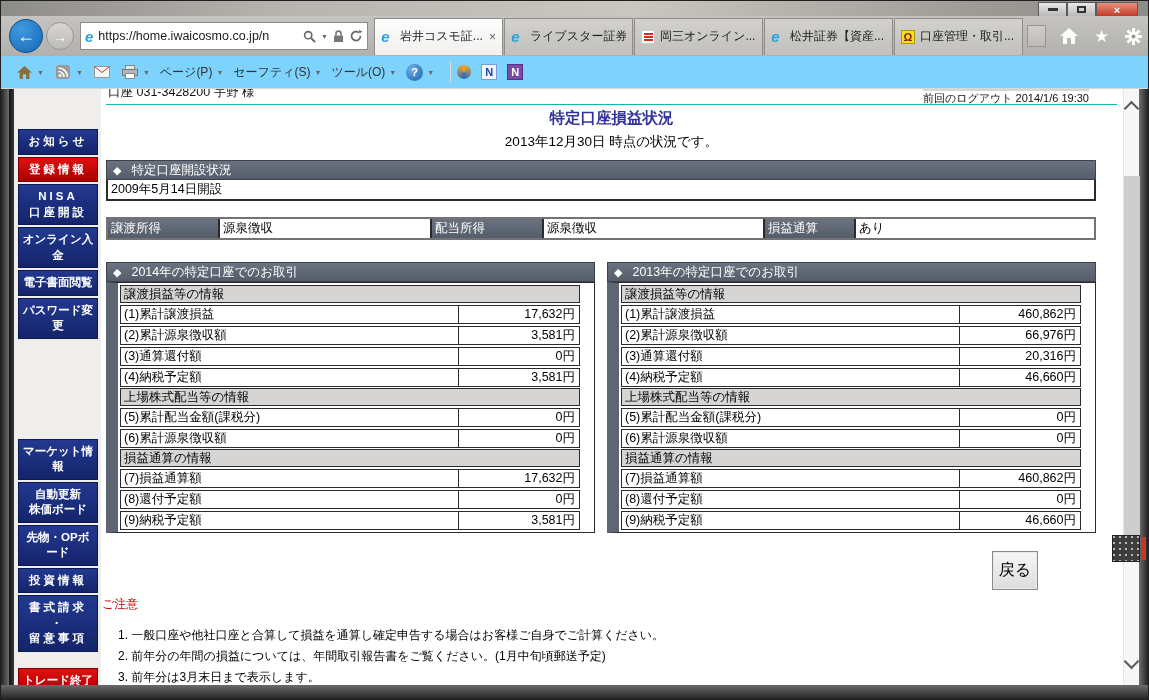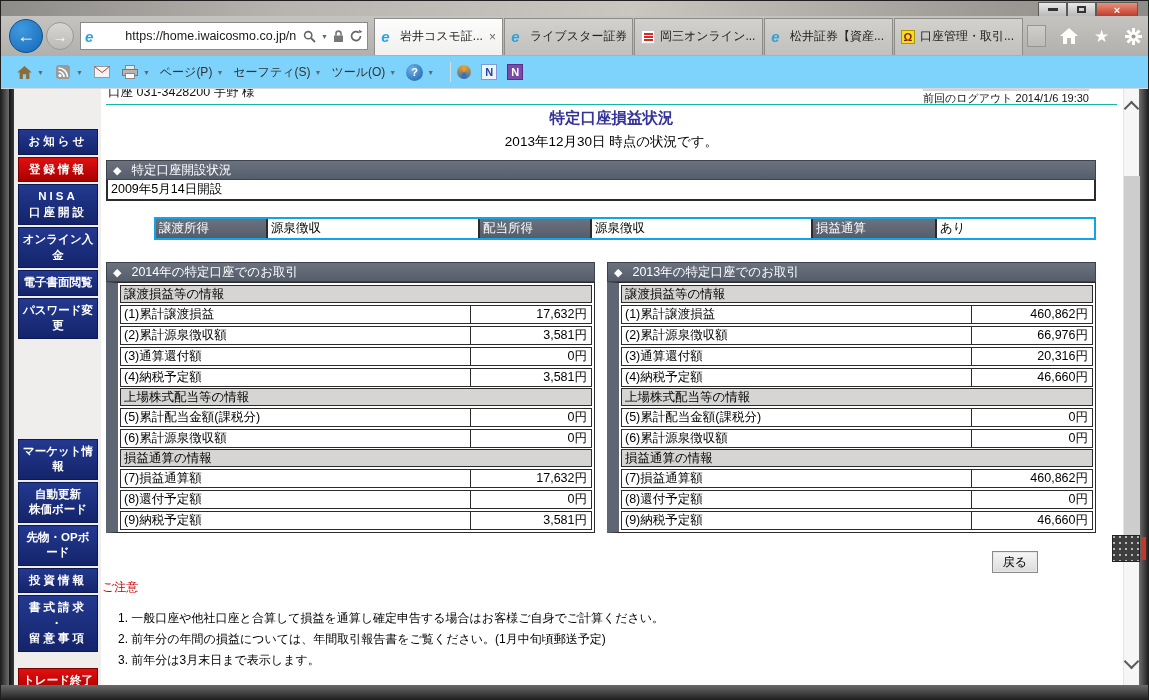--- a/index.html
+++ b/index.html
@@ -21,21 +21,21 @@
   
   .navrow { position:absolute; top:15px; left:0; right:0; height:40px;
             background:linear-gradient(#c6c4c0,#b2b0ac); display:flex; align-items:center; }
   .navball { width:34px; height:34px; border-radius:50%; display:flex; align-items:center; justify-content:center;
              font-size:18px; font-weight:bold; flex:0 0 auto; }
   .back { margin-left:8px; background:radial-gradient(circle at 35% 30%,#3f9ae0,#1668b5); color:#fff; border:1px solid #0d4f8e; }
   .fwd  { margin-left:3px; width:28px; height:28px; background:linear-gradient(#d8d6d2,#bcbab6); color:#fdfdfd; border:1px solid #9a9893; font-size:15px; }
   .addrbar { margin-left:6px; width:288px; height:28px; background:#fff; border:1px solid #8a8a8a;
              display:flex; align-items:center; padding:0 4px; flex:0 0 auto; }
   .ie-e { color:#2aa2e0; font-weight:bold; font-style:italic; font-size:15px; line-height:1; margin-right:5px; }
-  .url-text { font-size:12.5px; color:#1a1a1a; white-space:nowrap; overflow:hidden; flex:1;margin-left:27px; }
+  .url-text { font-size:12.5px; color:#1a1a1a; white-space:nowrap; overflow:hidden; flex:1; }
   .addr-icons { display:flex; align-items:center; gap:5px; color:#777; flex:0 0 auto; }
   .caret { font-size:7px; color:#666; }
   .tabs { display:flex; height:37px; margin-left:6px; align-items:stretch; }
   .tab { width:129px; border:1px solid #8f8d89; border-bottom:none; margin-right:1px;
          background:linear-gradient(#d3d1cd,#c2c0bc); display:flex; align-items:center; padding:0 6px; }
   .tab.active { background:linear-gradient(#fdfdfd,#f1f0ee); }
   .tab-label { font-size:12px; color:#222; white-space:nowrap; overflow:hidden; flex:1; }
   .tab-close { font-size:12px; color:#666; margin-left:4px; }
   .icon12 { width:14px; height:14px; flex:0 0 auto; margin-right:5px; display:flex; align-items:center; justify-content:center; }
   .okasan { background:#fff; border:1px solid #ccc; flex-direction:column; gap:1px; }
@@ -92,39 +92,39 @@
                 display:flex; align-items:center; padding-left:6px; border:1px solid #3d424c; }
   .sec-header .dia { margin-right:10px; font-size:11px; }
   .open-sec { margin-top:9px; }
   .open-row { border:2px solid #2b2b2b; border-top:none; background:#fff; height:21px; display:flex; align-items:center;
               font-size:12.5px; padding-left:3px; }
   .open-row2 { display:flex; border:2px solid #2b2b2b; border-top:none; height:22px; font-size:12.5px; }
   .open-row2 .cell { display:flex; align-items:center; padding-left:3px; }
   .open-row2 .c1 { width:49.6%; border-right:2px solid #2b2b2b; }
   .open-row2 .c2 { flex:1; }
 
-  .status-row { margin-top:16px; display:flex; border:2px solid #0ea5e9; height:23px; font-size:12.5px;margin-left:48px; }
+  .status-row { margin-top:16px; display:flex; border:2px solid #737373; height:23px; font-size:12.5px; }
   .status-row .hcell { background:linear-gradient(#6a7280,#565d6a); color:#fff; display:flex; align-items:center;
                        padding-left:3px; border-right:2px solid #2b2b2b; }
   .status-row .vcell { background:#fff; color:#000; display:flex; align-items:center; padding-left:3px; border-right:2px solid #2b2b2b; }
   .status-row .w1 { width:112px; } .status-row .w2 { width:212px; }
   .status-row .w3 { width:112px; } .status-row .w4 { width:221px; }
-  .status-row .w5 { width:124px;font-family:Liberation Mono, monospace; } .status-row .w6 { flex:1; border-right:none; }
+  .status-row .w5 { width:91px;font-family:Liberation Mono, monospace; } .status-row .w6 { flex:1; border-right:none; }
 
   .tables-row { margin-top:22px; display:flex; gap:12px; }
   .acct-table { width:489px; }
-  .tbl-body { border:1px solid #2b2b2b; border-left:12px solid #5f6673; background:#fff; padding:1px 2px 2px 2px; }
+  .tbl-body { border:1px solid #2b2b2b; border-left:12px solid #5f6673; background:#fff; padding:1px 14px 2px 2px; }
   .sec-sub { height:18px; background:#d6d5d3; border:1px solid #2b2b2b; margin-top:1px;
              font-size:12.5px; display:flex; align-items:center; padding-left:3px; }
   .trow { display:flex; border:1px solid #2b2b2b; height:19px; margin-top:2px; font-size:12.5px; }
   .tlabel { flex:1; display:flex; align-items:center; padding-left:3px; border-right:1px solid #2b2b2b; }
   .tvalue { width:120px; display:flex; align-items:center; justify-content:flex-end; padding-right:4px; }
 
   .backrow { margin-top:18px; text-align:right; padding-right:58px; }
-  .btn-back { display:inline-block; width:46px; height:22px; font-size:12px; color:#000;
+  .btn-back { display:inline-block; width:46px; height:39px; font-size:16px; color:#000;
               background:linear-gradient(#f6f6f6,#dcdcdc); border:1px solid #8a8a8a; box-shadow:0 0 0 1px #e8e8e8 inset; }
   .notice-title { margin-top:6px; color:#cc0000; font-size:12px; margin-left:-4px; }
   .notes { margin-top:14px; padding-left:12px; font-size:12px; color:#000; }
   .notes div { margin-bottom:4px; }
 
   
   .scrollbar { width:16px; position:relative; background:#f6f6f6; flex:0 0 auto; border-left:1px solid #e4e4e4; }
   .sb-arrow { position:absolute; left:2px; width:11px; height:11px; border:solid #5a5a5a; border-width:0 0 2px 2px; }
   .sb-up { top:14px; transform:rotate(135deg); }
   .sb-down { bottom:18px; transform:rotate(-45deg); }

